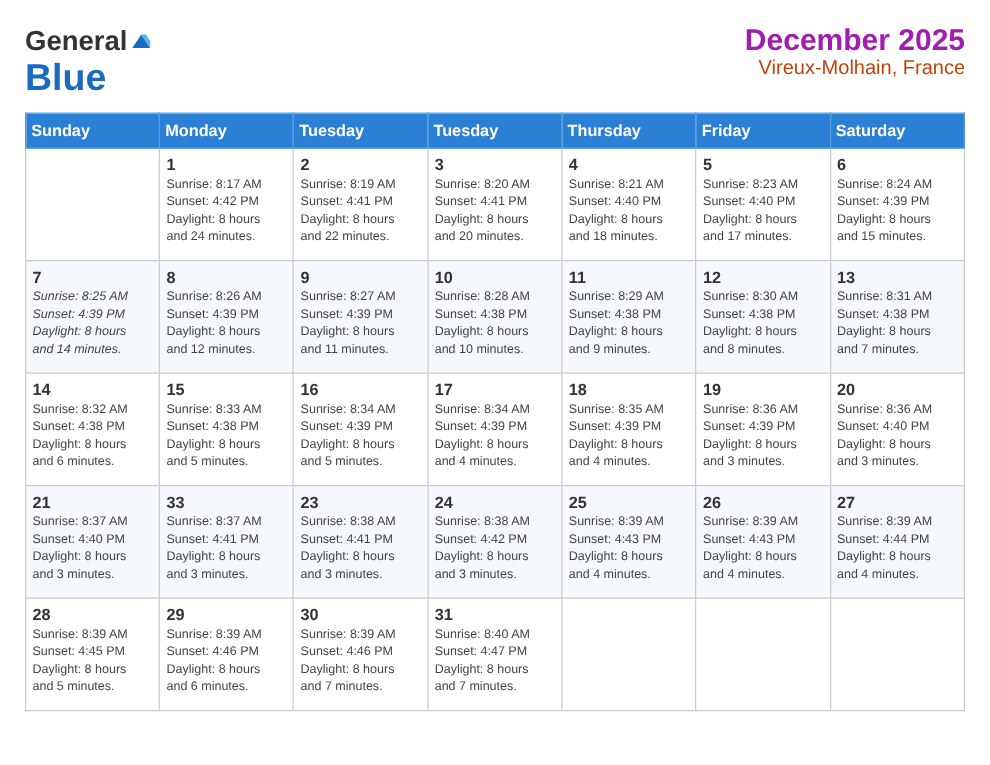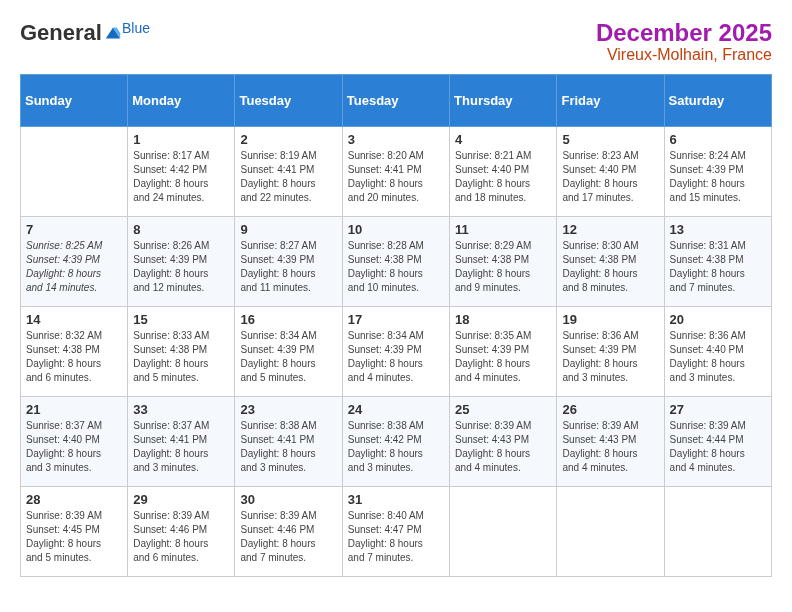--- a/index.html
+++ b/index.html
@@ -11,35 +11,35 @@
       padding: 20px;
     }
     .header {
       display: flex;
       justify-content: space-between;
       align-items: flex-start;
       margin-bottom: 10px;
     }
     .logo {
       display: flex;
-      flex-direction: row;
+      flex-direction: column;
       align-items: flex-start;
     }
     .logo-text {
       display: flex;
       align-items: center;
     }
     .logo-general {
       font-size: 22px;
       font-weight: bold;
       color: #333;
     }
     .logo-blue {
-      font-size: 14px;
-      font-weight: normal;
+      font-size: 30px;
+      font-weight: bold;
       color: #1a6bbf;
     }
     .logo-icon {
       width: 18px;
       height: 18px;
       margin-left: 2px;
     }
     .title-block {
       text-align: right;
     }
@@ -55,21 +55,21 @@
     }
     table {
       width: 100%;
       border-collapse: collapse;
     }
     thead tr th {
       background: #2b7fd4;
       color: #fff;
       font-size: 13px;
       font-weight: bold;
-      padding: 18px 4px;
+      padding: 6px 4px;
       text-align: left;
       border: 1px solid #5a9fd8;
     }
     tbody tr td {
       vertical-align: top;
       border: 1px solid #ccc;
       padding: 5px 5px 5px 5px;
       font-size: 10.5px;
       color: #333;
       width: 108px;

